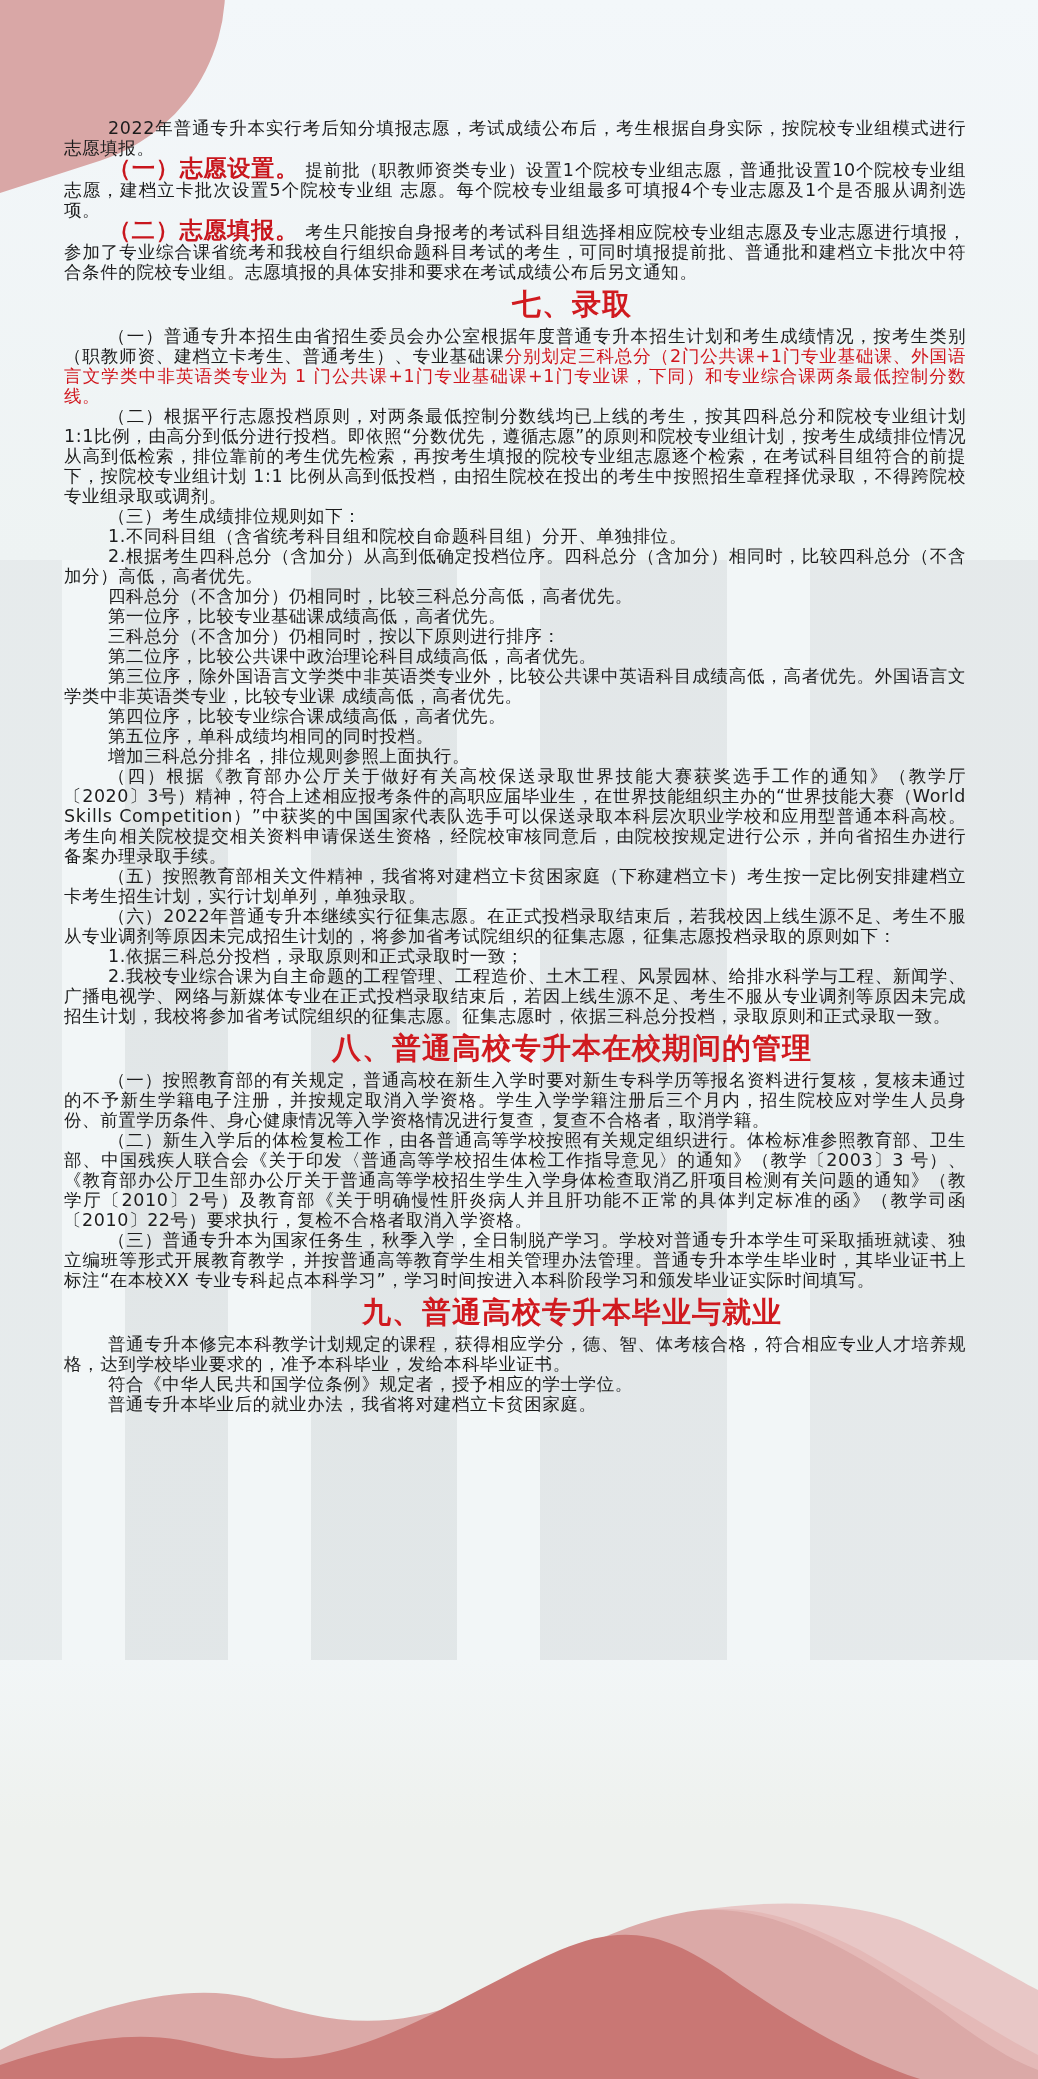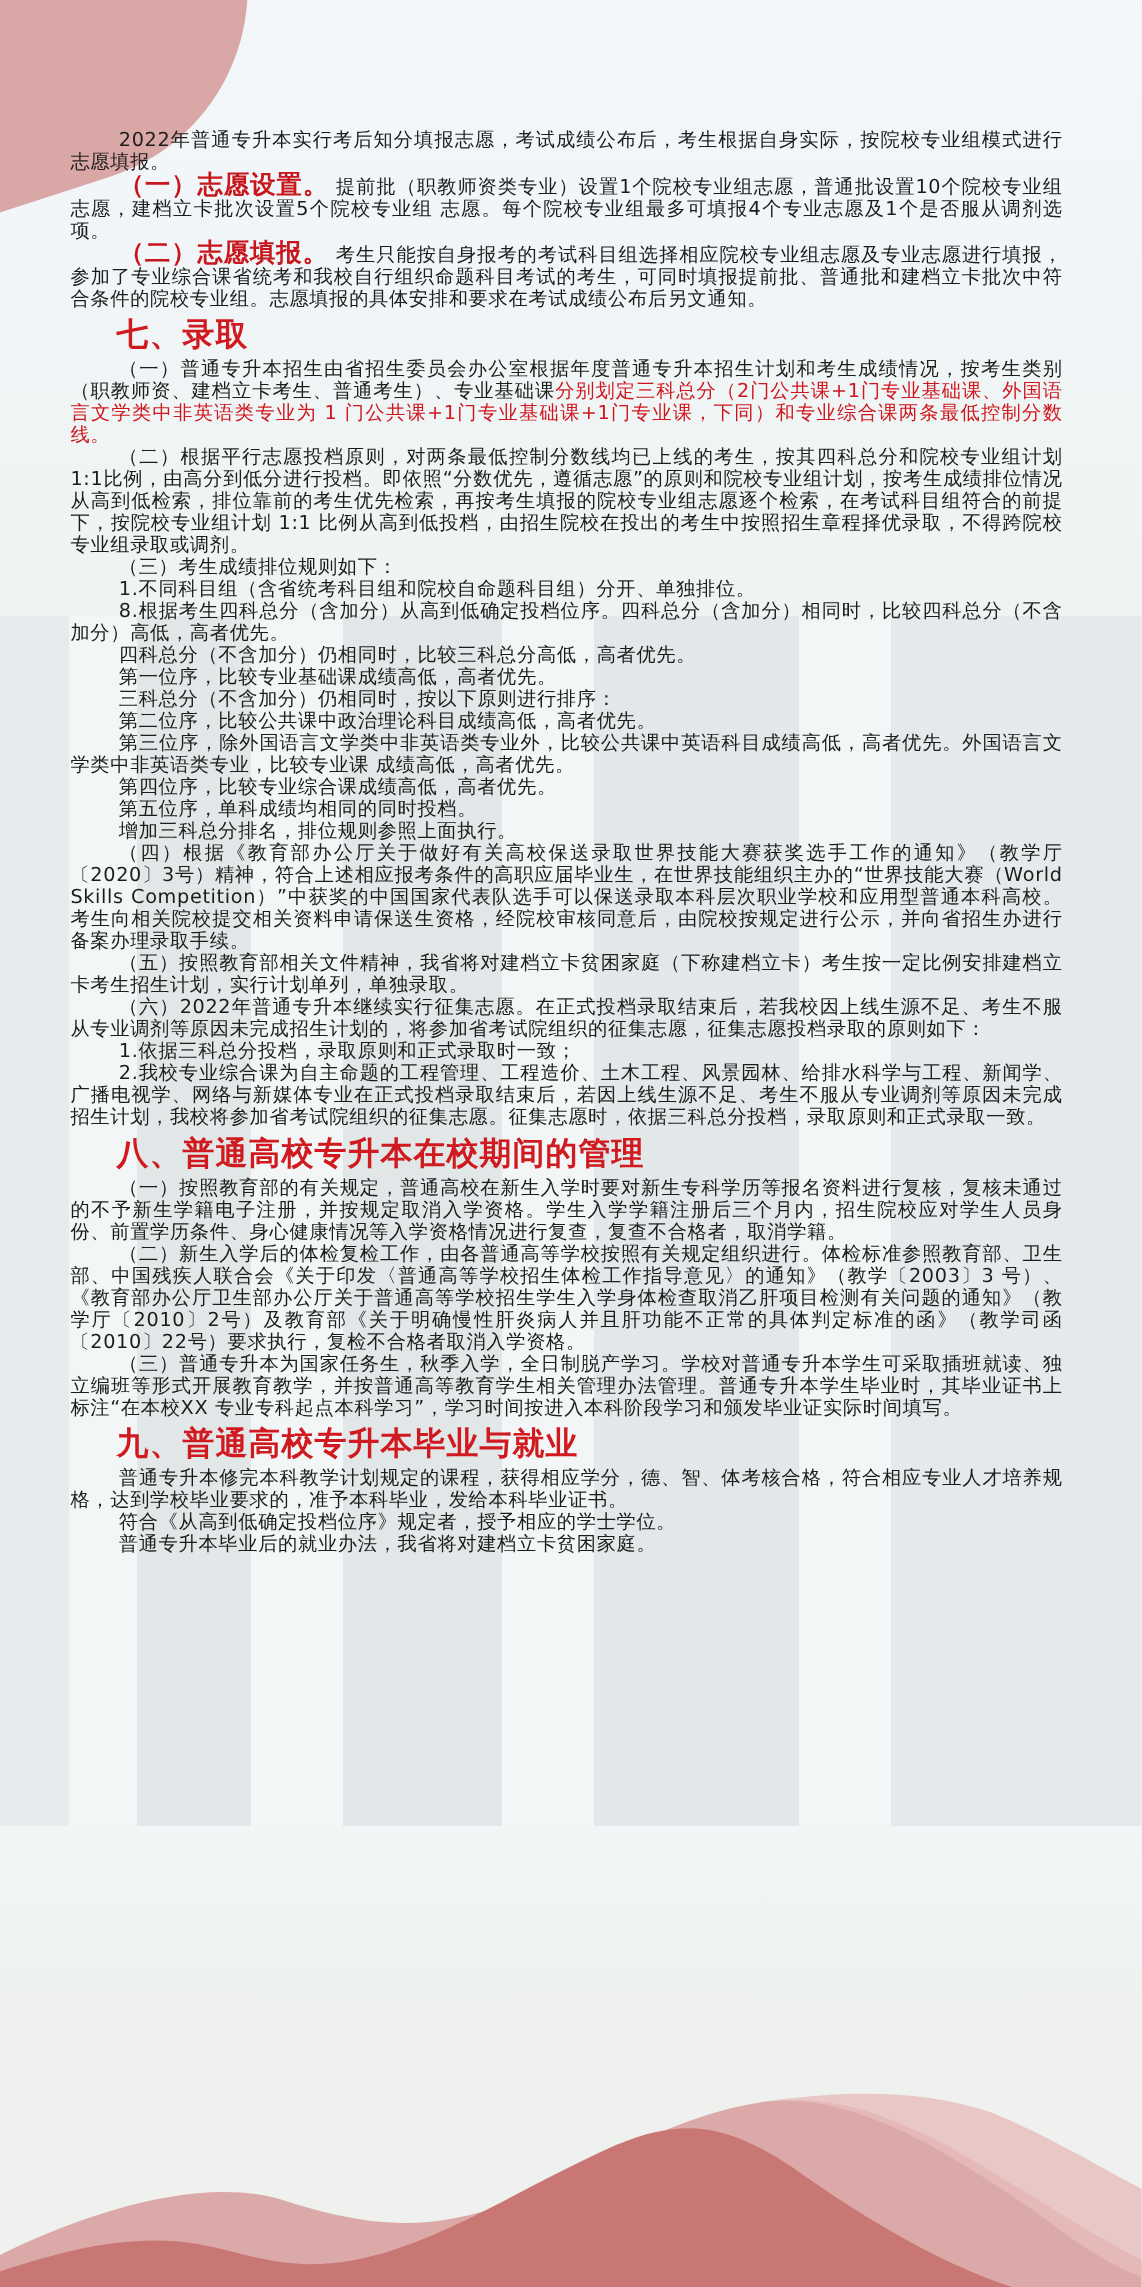--- a/index.html
+++ b/index.html
@@ -27,21 +27,21 @@
   .content { position: absolute; left: 0; top: 0; width: 1038px; z-index: 2; }
   p {
     margin: 0; font-size: 17.5px; line-height: 20px; letter-spacing: 0.6px;
     padding: 0 72px 0 64px; text-align: justify;
   }
   p.indent { text-indent: 44px; }
   .sub-title { color: #c8161d; font-weight: bold; font-size: 23px; }
   .red { color: #d0161d; }
   h2 {
     margin: 0; color: #d01a1f; font-size: 29px; font-weight: bold; line-height: 44px;
-    padding-left: 106px; letter-spacing: 1px;
+    padding-left: 106px; letter-spacing: 1px; text-align: center;
   }
 </style>
 </head>
 <body>
 
 <div class="bg-layer">
   <div class="bg-fade-top"></div>
   <div class="bg-building"></div>
   <div class="bg-fade-bottom"></div>
   <div class="corner-blob"></div>
@@ -60,21 +60,21 @@
     <p class="indent"><span class="sub-title">（一）志愿设置。</span><span> 提前批（职教师资类专业）设置1个院校专业组志愿，普通批设置10个院校专业组志愿，建档立卡批次设置5个院校专业组 志愿。每个院校专业组最多可填报4个专业志愿及1个是否服从调剂选项。</span></p>
     <p class="indent"><span class="sub-title">（二）志愿填报。</span><span> 考生只能按自身报考的考试科目组选择相应院校专业组志愿及专业志愿进行填报，参加了专业综合课省统考和我校自行组织命题科目考试的考生，可同时填报提前批、普通批和建档立卡批次中符合条件的院校专业组。志愿填报的具体安排和要求在考试成绩公布后另文通知。</span></p>
   </section>
 
   <section>
     <h2>七、录取</h2>
     <p class="indent"><span>（一）普通专升本招生由省招生委员会办公室根据年度普通专升本招生计划和考生成绩情况，按考生类别（职教师资、建档立卡考生、普通考生）、专业基础课</span><span class="red">分别划定三科总分（2门公共课+1门专业基础课、外国语言文学类中非英语类专业为 1 门公共课+1门专业基础课+1门专业课，下同）和专业综合课两条最低控制分数线。</span></p>
     <p class="indent">（二）根据平行志愿投档原则，对两条最低控制分数线均已上线的考生，按其四科总分和院校专业组计划1:1比例，由高分到低分进行投档。即依照“分数优先，遵循志愿”的原则和院校专业组计划，按考生成绩排位情况从高到低检索，排位靠前的考生优先检索，再按考生填报的院校专业组志愿逐个检索，在考试科目组符合的前提下，按院校专业组计划 1:1 比例从高到低投档，由招生院校在投出的考生中按照招生章程择优录取，不得跨院校专业组录取或调剂。</p>
     <p class="indent">（三）考生成绩排位规则如下：</p>
     <p class="indent">1.不同科目组（含省统考科目组和院校自命题科目组）分开、单独排位。</p>
-    <p class="indent">8.根据考生四科总分（含加分）从高到低确定投档位序。四科总分（含加分）相同时，比较四科总分（不含加分）高低，高者优先。</p>
+    <p class="indent">2.根据考生四科总分（含加分）从高到低确定投档位序。四科总分（含加分）相同时，比较四科总分（不含加分）高低，高者优先。</p>
     <p class="indent">四科总分（不含加分）仍相同时，比较三科总分高低，高者优先。</p>
     <p class="indent">第一位序，比较专业基础课成绩高低，高者优先。</p>
     <p class="indent">三科总分（不含加分）仍相同时，按以下原则进行排序：</p>
     <p class="indent">第二位序，比较公共课中政治理论科目成绩高低，高者优先。</p>
     <p class="indent">第三位序，除外国语言文学类中非英语类专业外，比较公共课中英语科目成绩高低，高者优先。外国语言文学类中非英语类专业，比较专业课 成绩高低，高者优先。</p>
     <p class="indent">第四位序，比较专业综合课成绩高低，高者优先。</p>
     <p class="indent">第五位序，单科成绩均相同的同时投档。</p>
     <p class="indent">增加三科总分排名，排位规则参照上面执行。</p>
     <p class="indent">（四）根据《教育部办公厅关于做好有关高校保送录取世界技能大赛获奖选手工作的通知》（教学厅〔2020〕3号）精神，符合上述相应报考条件的高职应届毕业生，在世界技能组织主办的“世界技能大赛（World Skills Competition）”中获奖的中国国家代表队选手可以保送录取本科层次职业学校和应用型普通本科高校。考生向相关院校提交相关资料申请保送生资格，经院校审核同意后，由院校按规定进行公示，并向省招生办进行备案办理录取手续。</p>
     <p class="indent">（五）按照教育部相关文件精神，我省将对建档立卡贫困家庭（下称建档立卡）考生按一定比例安排建档立卡考生招生计划，实行计划单列，单独录取。</p>
@@ -86,16 +86,16 @@
   <section>
     <h2>八、普通高校专升本在校期间的管理</h2>
     <p class="indent">（一）按照教育部的有关规定，普通高校在新生入学时要对新生专科学历等报名资料进行复核，复核未通过的不予新生学籍电子注册，并按规定取消入学资格。学生入学学籍注册后三个月内，招生院校应对学生人员身份、前置学历条件、身心健康情况等入学资格情况进行复查，复查不合格者，取消学籍。</p>
     <p class="indent">（二）新生入学后的体检复检工作，由各普通高等学校按照有关规定组织进行。体检标准参照教育部、卫生部、中国残疾人联合会《关于印发〈普通高等学校招生体检工作指导意见〉的通知》（教学〔2003〕3 号）、《教育部办公厅卫生部办公厅关于普通高等学校招生学生入学身体检查取消乙肝项目检测有关问题的通知》（教学厅〔2010〕2号）及教育部《关于明确慢性肝炎病人并且肝功能不正常的具体判定标准的函》（教学司函〔2010〕22号）要求执行，复检不合格者取消入学资格。</p>
     <p class="indent">（三）普通专升本为国家任务生，秋季入学，全日制脱产学习。学校对普通专升本学生可采取插班就读、独立编班等形式开展教育教学，并按普通高等教育学生相关管理办法管理。普通专升本学生毕业时，其毕业证书上标注“在本校XX 专业专科起点本科学习”，学习时间按进入本科阶段学习和颁发毕业证实际时间填写。</p>
   </section>
 
   <section>
     <h2>九、普通高校专升本毕业与就业</h2>
     <p class="indent">普通专升本修完本科教学计划规定的课程，获得相应学分，德、智、体考核合格，符合相应专业人才培养规格，达到学校毕业要求的，准予本科毕业，发给本科毕业证书。</p>
-    <p class="indent">符合《从高到低确定投档位序》规定者，授予相应的学士学位。</p>
+    <p class="indent">符合《中华人民共和国学位条例》规定者，授予相应的学士学位。</p>
     <p class="indent">普通专升本毕业后的就业办法，我省将对建档立卡贫困家庭。</p>
   </section>
 </div>
 
 </body></html>

